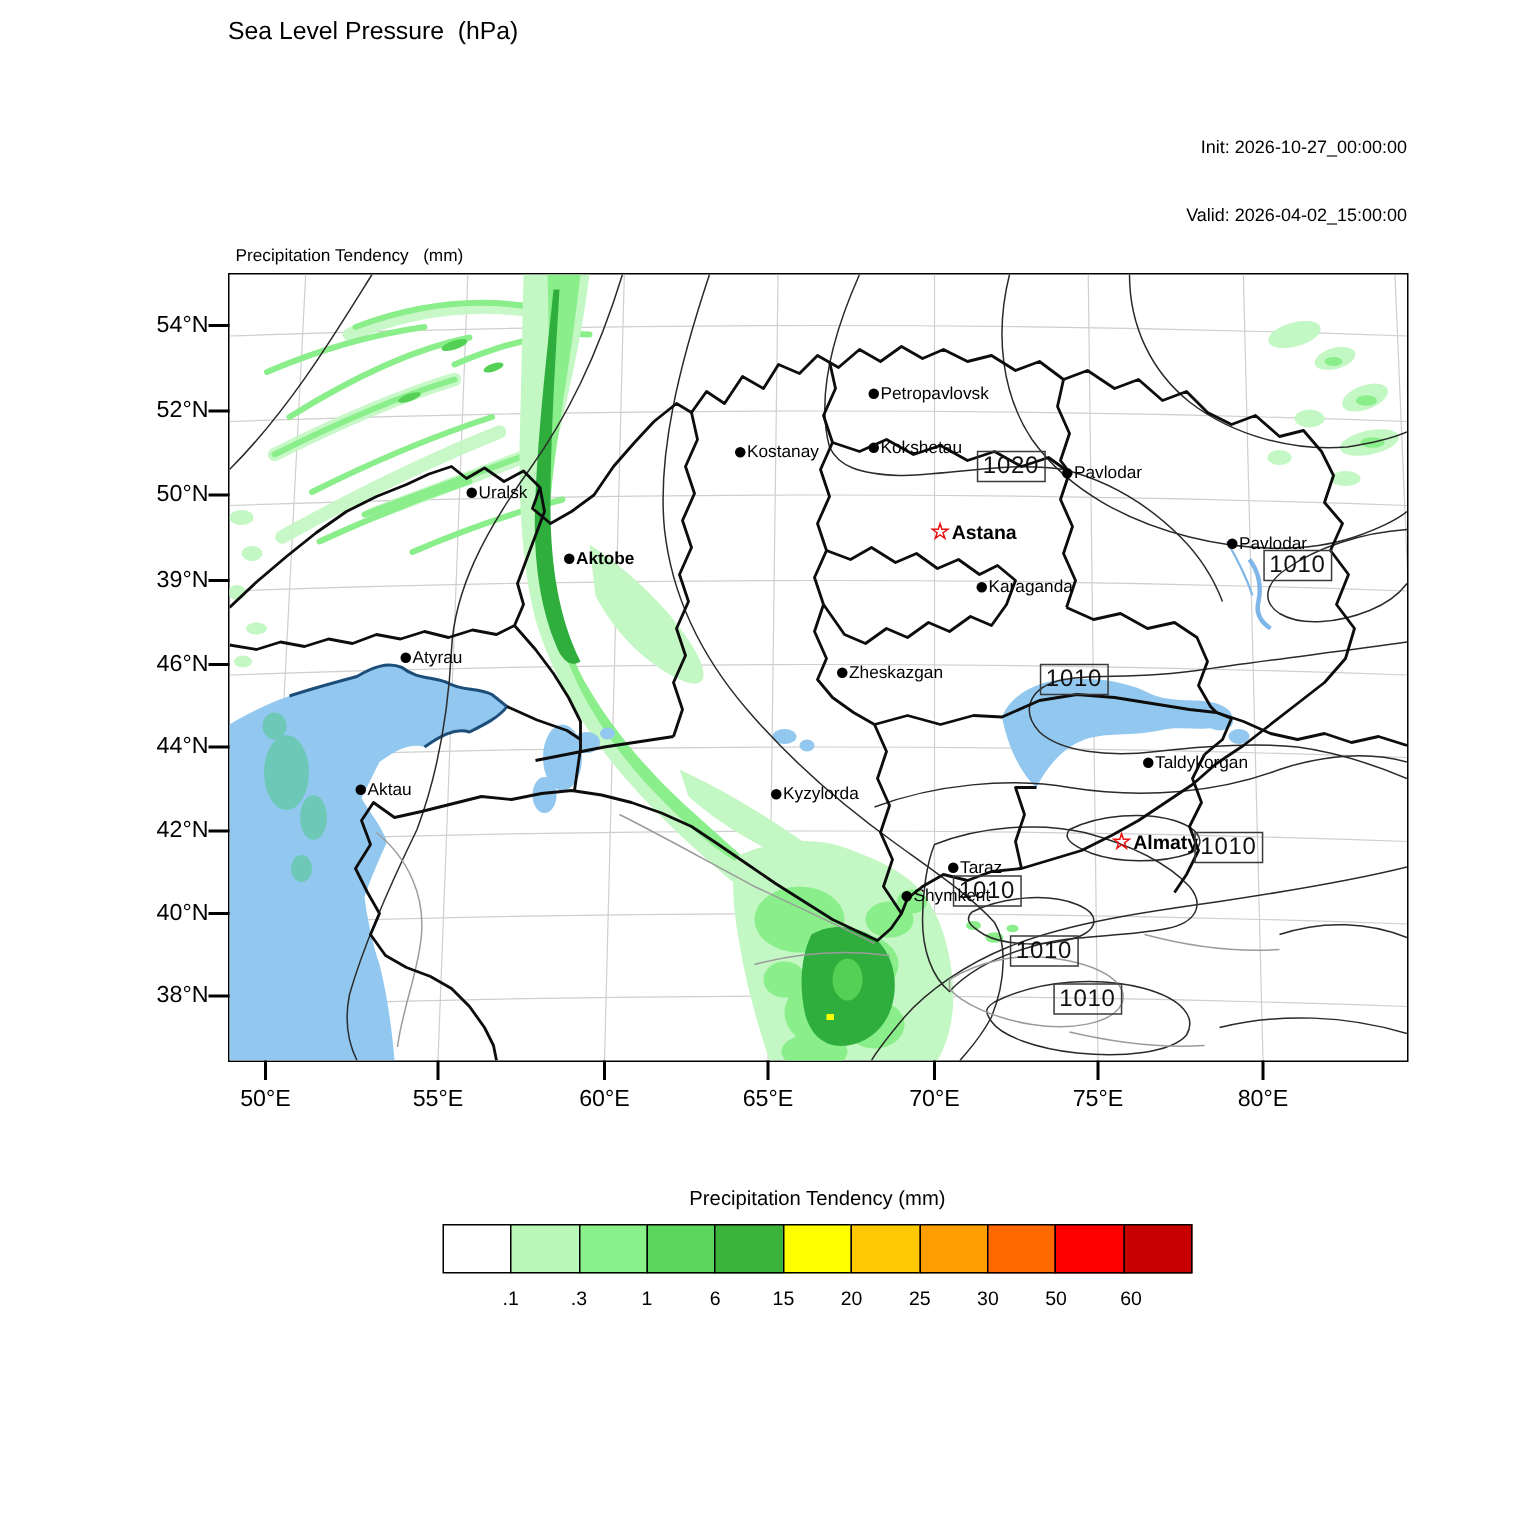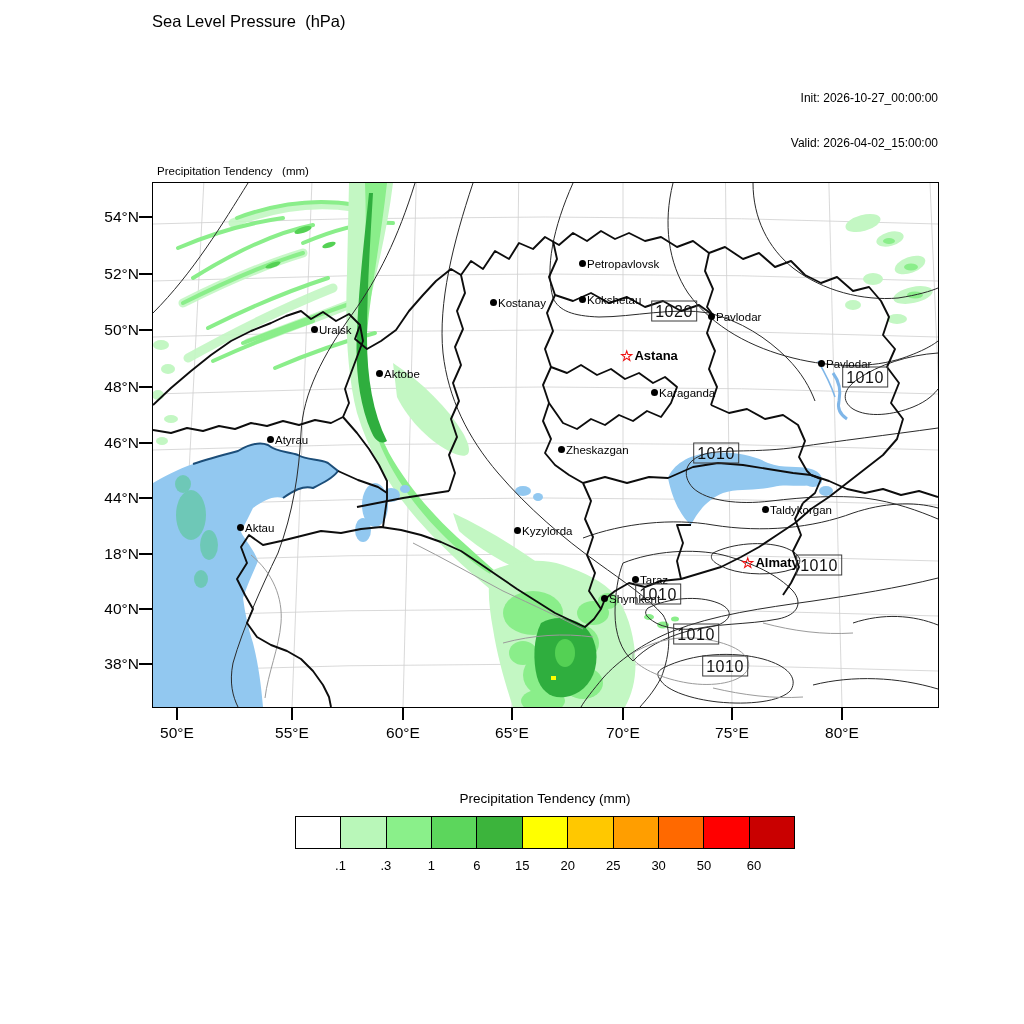--- a/index.html
+++ b/index.html
@@ -234,21 +234,21 @@
         <path d="M528,396 L524,378 L530,360 L524,342 L538,342"></path>
       </g>
     </svg>
 
     <div style="position:absolute;left:0;top:0;width:785px;height:524px;">
         <div class="city" style="left: 426px; top: 80px;"><span class="dot"></span><span class="clabel">Petropavlovsk</span></div>
         <div class="city" style="left: 337px; top: 119px;"><span class="dot"></span><span class="clabel">Kostanay</span></div>
         <div class="city" style="left: 426px; top: 116px;"><span class="dot"></span><span class="clabel">Kokshetau</span></div>
         <div class="city" style="left: 555px; top: 133px;"><span class="dot"></span><span class="clabel">Pavlodar</span></div>
         <div class="city" style="left: 130px; top: 146px; padding-left: 28px;"><span class="dot"></span><span class="clabel">Uralsk</span></div>
-        <div class="city" style="left: 223px; top: 190px;"><span class="dot"></span><span class="clabel">Aktobe</span></div>
+        <div class="city" style="left: 223px; top: 190px; font-weight: bold;"><span class="dot"></span><span class="clabel">Aktobe</span></div>
         <div class="city capital" style="left: 467px; top: 172px;"><span class="star">☆</span><span class="clabel">Astana</span></div>
         <div class="city" style="left: 498px; top: 209px;"><span class="dot"></span><span class="clabel">Karaganda</span></div>
         <div class="city" style="left: 665px; top: 180px;"><span class="dot"></span><span class="clabel">Pavlodar</span></div>
         <div class="city" style="left: 114px; top: 256px;"><span class="dot"></span><span class="clabel">Atyrau</span></div>
         <div class="city" style="left: 405px; top: 266px;"><span class="dot"></span><span class="clabel">Zheskazgan</span></div>
         <div class="city" style="left: 84px; top: 344px;"><span class="dot"></span><span class="clabel">Aktau</span></div>
         <div class="city" style="left: 361px; top: 347px;"><span class="dot"></span><span class="clabel">Kyzylorda</span></div>
         <div class="city" style="left: 609px; top: 326px;"><span class="dot"></span><span class="clabel">Taldykorgan</span></div>
         <div class="city capital" style="left: 588px; top: 379px;"><span class="star">☆</span><span class="clabel">Almaty</span></div>
         <div class="city" style="left: 479px; top: 396px;"><span class="dot"></span><span class="clabel">Taraz</span></div>
@@ -262,27 +262,27 @@
         <div class="plabel" style="left: 560px; top: 483px;">1010</div>
       </div>
     <div>
         <div class="lat-tick" style="top: 33px;"></div>
         <div class="lat-label" style="top: 34px;">54°N</div>
         <div class="lat-tick" style="top: 90px;"></div>
         <div class="lat-label" style="top: 91px;">52°N</div>
         <div class="lat-tick" style="top: 146px;"></div>
         <div class="lat-label" style="top: 147px;">50°N</div>
         <div class="lat-tick" style="top: 203px;"></div>
-        <div class="lat-label" style="top: 204px;">48°N</div>
+        <div class="lat-label" style="top: 204px;">39°N</div>
         <div class="lat-tick" style="top: 259px;"></div>
         <div class="lat-label" style="top: 260px;">46°N</div>
         <div class="lat-tick" style="top: 314px;"></div>
         <div class="lat-label" style="top: 315px;">44°N</div>
         <div class="lat-tick" style="top: 370px;"></div>
-        <div class="lat-label" style="top: 371px;">18°N</div>
+        <div class="lat-label" style="top: 371px;">42°N</div>
         <div class="lat-tick" style="top: 425px;"></div>
         <div class="lat-label" style="top: 426px;">40°N</div>
         <div class="lat-tick" style="top: 480px;"></div>
         <div class="lat-label" style="top: 481px;">38°N</div>
       </div>
     <div>
         <div class="lon-tick" style="left: 23px;"></div>
         <div class="lon-label" style="left: 24px;">50°E</div>
         <div class="lon-tick" style="left: 138px;"></div>
         <div class="lon-label" style="left: 139px;">55°E</div>

